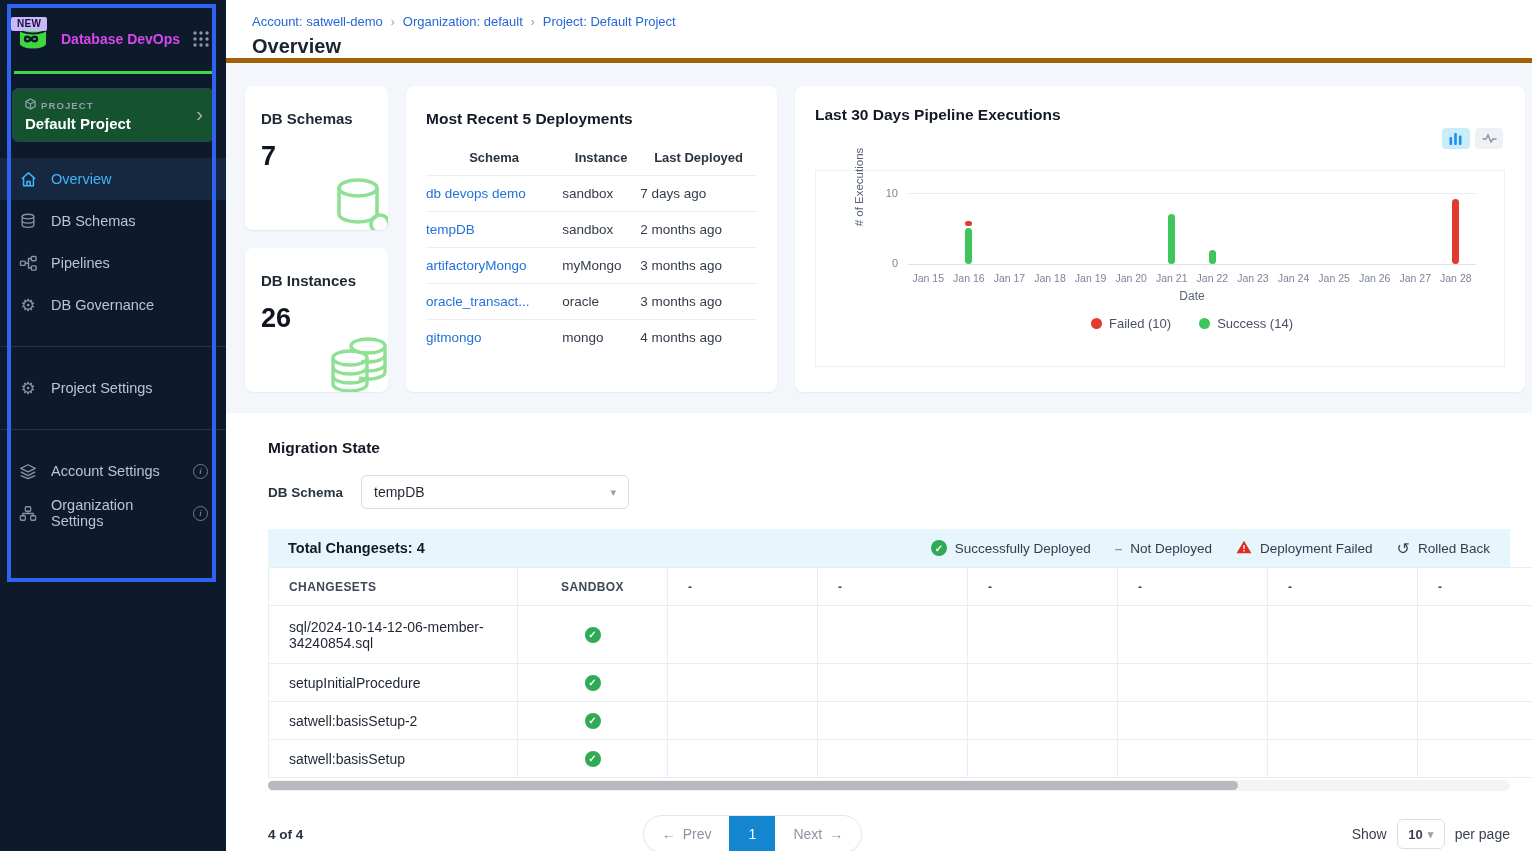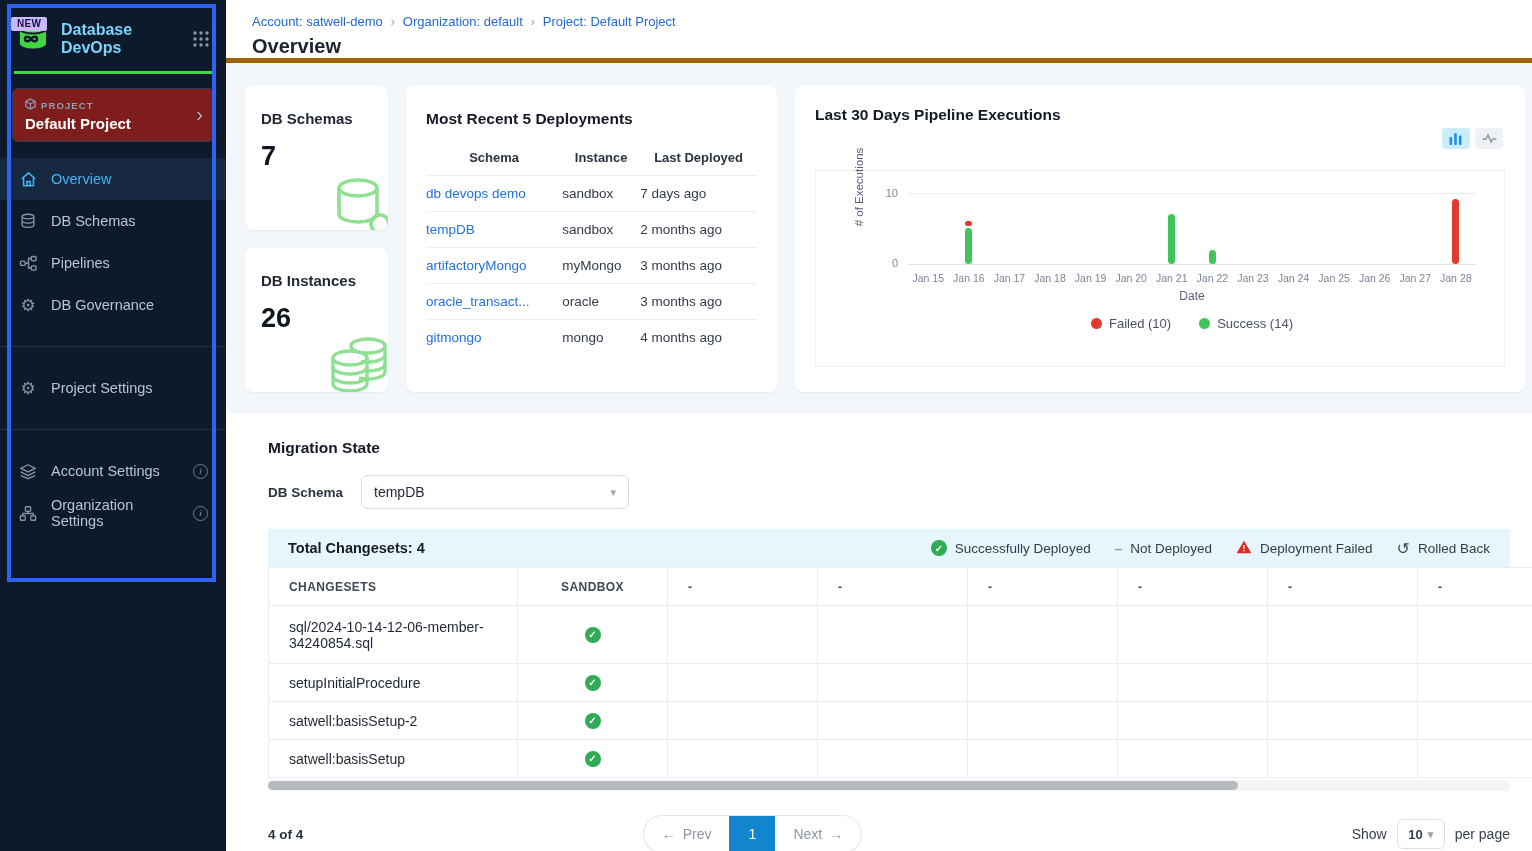--- a/index.html
+++ b/index.html
@@ -7,24 +7,24 @@
   body { font-family:"Liberation Sans", sans-serif; background:#fff; color:#1f2733; }
   .app { display:flex; width:1532px; height:851px; }
 
   
   .sidebar { position:relative; width:226px; height:851px; background:#0d1a2b; flex:0 0 226px; }
   .sb-outline { position:absolute; left:7px; top:4px; width:209px; height:578px;
     border:4px solid #2e63f2; pointer-events:none; z-index:6; }
   .new-badge { position:absolute; top:17px; left:11px; z-index:7; background:#c9b9f9; color:#1d1040;
     font-size:10px; font-weight:700; padding:1px 6px 2px; border-radius:2px; letter-spacing:.3px; }
   .brand-row { display:flex; align-items:center; gap:10px; padding:20px 16px 12px 15px; }
-  .brand-name { color:#7dd3fc; font-size:16px; font-weight:700; flex:1; }
+  .brand-name { color:#d946ef; font-size:14px; font-weight:700; flex:1; }
   .apps-icon { width:18px; height:18px; }
   .green-rule { height:3px; background:#3fd64a; margin:2px 14px 0; }
-  .project-card { margin:14px 12px 0; background:#7f1d1d; border:1px solid #2c3e57; border-radius:6px;
+  .project-card { margin:14px 12px 0; background:#14532d; border:1px solid #2c3e57; border-radius:6px;
     padding:9px 28px 9px 12px; position:relative; cursor:pointer; }
   .project-label { display:flex; align-items:center; gap:5px; color:#93a0b4; font-size:9.5px;
     font-weight:700; letter-spacing:1.1px; }
   .project-name { color:#fff; font-size:15px; font-weight:600; margin-top:3px; }
   .project-chev { position:absolute; right:10px; top:50%; transform:translateY(-54%);
     color:#aab4c4; font-size:20px; line-height:1; }
   .nav { margin-top:16px; }
   .nav-item { display:flex; align-items:center; gap:13px; height:42px; padding:0 18px;
     color:#b9c4d4; font-size:14.5px; cursor:pointer; }
   .nav-item .ic { width:20px; display:flex; justify-content:center; align-items:center; color:#8793a6; }

